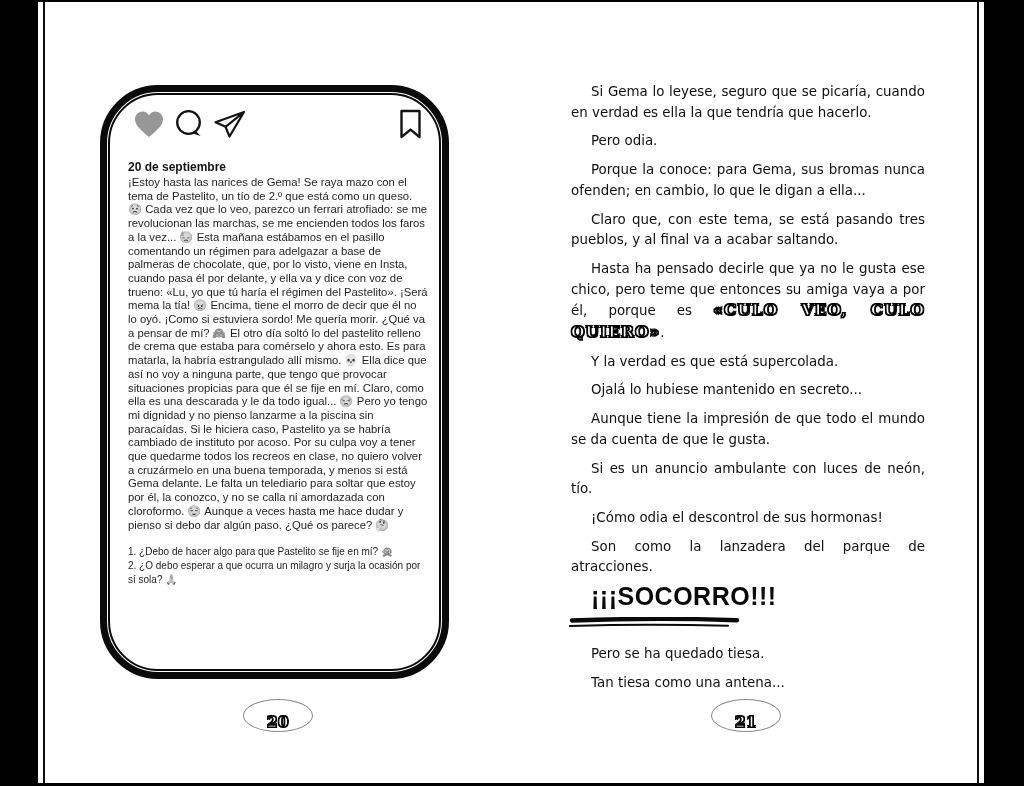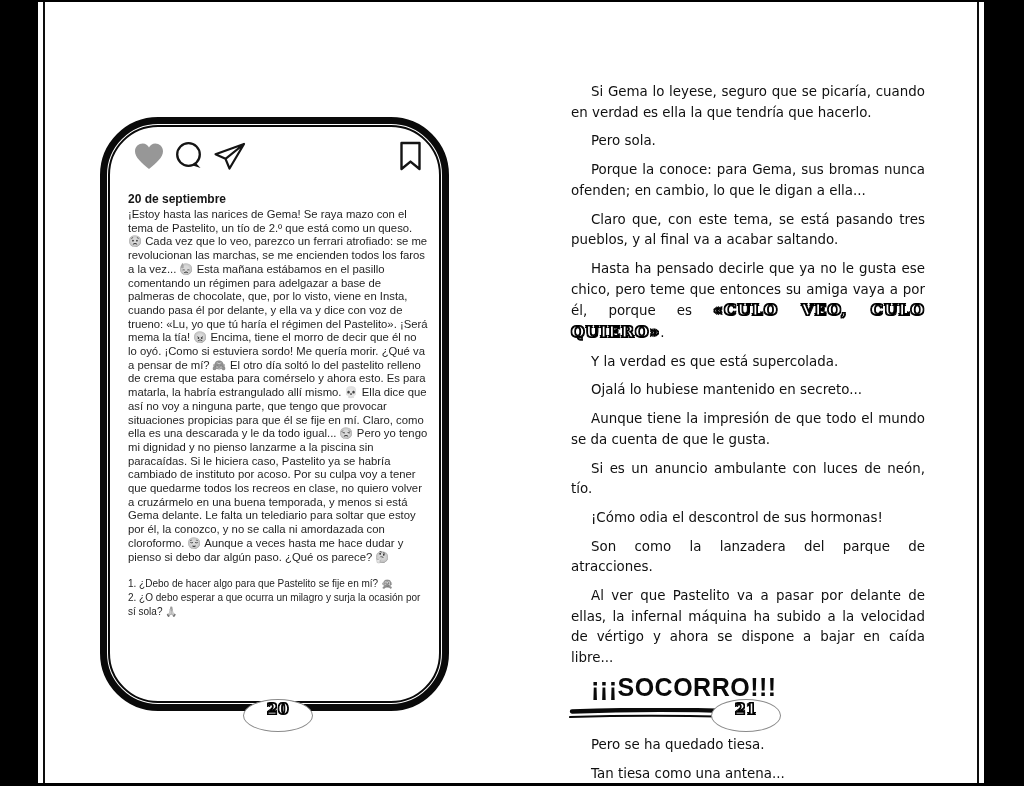--- a/index.html
+++ b/index.html
@@ -6,21 +6,21 @@
   .canvas{position:relative;width:1024px;height:786px;background:#000;overflow:hidden;
           font-family:"Liberation Sans",sans-serif;}
   
   .sheet{position:absolute;left:38px;right:40px;top:2px;bottom:3px;background:#fff;}
   .frame-line{position:absolute;top:0;bottom:0;width:2px;background:#0d0d0d;}
   .frame-line.left{left:5px;}
   .frame-line.right{right:5px;}
 
   
   .phone{position:absolute;left:100px;top:85px;width:349px;height:594px;box-sizing:border-box;
-         border:7px solid #0a0a0a;border-radius:58px;background:#fff;margin-top:32px;}
+         border:7px solid #0a0a0a;border-radius:58px;background:#fff;}
   .phone-inner{position:absolute;inset:1px;border:2px solid #0a0a0a;border-radius:50px;}
   .phone-content{position:absolute;inset:0;padding:17px 12px 0 12px;}
   .icon-row{display:flex;align-items:center;gap:9px;padding-left:14px;padding-right:8px;height:34px;}
   .icon-row .spacer{flex:1;}
   .post-date{margin-top:17px;padding-left:9px;font-size:12px;font-weight:bold;color:#151515;}
   .post-body{margin-top:2px;padding-left:9px;padding-right:2px;font-size:11.3px;line-height:13.7px;
              color:#1f1f1f;filter:grayscale(1);}
   .post-questions{margin-top:13px;padding-left:9px;font-size:10px;line-height:13.7px;
                   color:#1f1f1f;filter:grayscale(1);}
   .post-questions p{margin:0;}
@@ -32,21 +32,21 @@
   .outline-text{font-family:"DejaVu Serif",serif;font-weight:bold;color:#fff;letter-spacing:1px;
                 -webkit-text-stroke:1.2px #000;
                 text-shadow:-1px -1px 0 #000,1px -1px 0 #000,-1px 1px 0 #000,1px 1px 0 #000;}
   .quote-display{font-size:15.5px;}
   .shout{margin:7px 0 0 14px;font-family:"Liberation Sans",sans-serif;font-weight:bold;
          font-size:25px;letter-spacing:0.5px;color:#0a0a0a;text-indent:0;}
   .shout-underline{margin:2px 0 9px 6px;}
 
   
   .page-badge{position:absolute;width:68px;height:31px;border:1.5px solid #8a8a8a;border-radius:50%;
-              display:flex;align-items:flex-start;justify-content:center;background:#fff;}
+              display:flex;align-items:flex-end;justify-content:center;background:#fff;}
   .page-badge.p20{left:243px;top:699px;}
   .page-badge.p21{left:711px;top:699px;}
   .page-badge .num{font-size:15px;letter-spacing:0.5px;}
 </style>
 </head>
 <body>
 
 <div class="canvas">
   <div class="sheet">
     <div class="frame-line left"></div>
@@ -89,33 +89,32 @@
       <div class="post-questions">
         <p>1. ¿Debo de hacer algo para que Pastelito se fije en mí? 🙊</p>
         <p>2. ¿O debo esperar a que ocurra un milagro y surja la ocasión por sí sola? 🙏</p>
       </div>
 
     </div>
   </div>
 
   <div class="book-text">
     <p>Si Gema lo leyese, seguro que se picaría, cuando en verdad es ella la que tendría que hacerlo.</p>
-    <p>Pero sola.</p>
+    <p>Pero odia.</p>
     <p>Porque la conoce: para Gema, sus bromas nunca ofenden; en cambio, lo que le digan a ella...</p>
     <p>Claro que, con este tema, se está pasando tres pueblos, y al final va a acabar saltando.</p>
 
     <p><span>Hasta ha pensado decirle que ya no le gusta ese chico, pero teme que entonces su amiga vaya a por él, porque es </span><span class="outline-text quote-display">«CULO VEO, CULO QUIERO»</span><span>.</span></p>
 
     <p>Y la verdad es que está supercolada.</p>
     <p>Ojalá lo hubiese mantenido en secreto...</p>
     <p>Aunque tiene la impresión de que todo el mundo se da cuenta de que le gusta.</p>
     <p>Si es un anuncio ambulante con luces de neón, tío.</p>
     <p>¡Cómo odia el descontrol de sus hormonas!</p>
     <p>Son como la lanzadera del parque de atracciones.</p>
-    <p>Al ver que Pastelito va a pasar por delante de ellas, la infernal máquina ha subido a la velocidad de vértigo y ahora se dispone a bajar en caída libre...</p>
 
     <p class="shout">¡¡¡SOCORRO!!!</p>
     <div class="shout-underline">
       <svg width="172" height="12" viewBox="0 0 172 12">
         <path d="M3 3.5 C 58 1.5, 118 1.5, 168 3.2" stroke="#0a0a0a" stroke-width="4.4" fill="none" stroke-linecap="round"></path>
         <path d="M1 9 C 52 7.4, 108 7.4, 159 8.8" stroke="#0a0a0a" stroke-width="2.1" fill="none" stroke-linecap="round"></path>
       </svg>
     </div>
 
     <p>Pero se ha quedado tiesa.</p>

